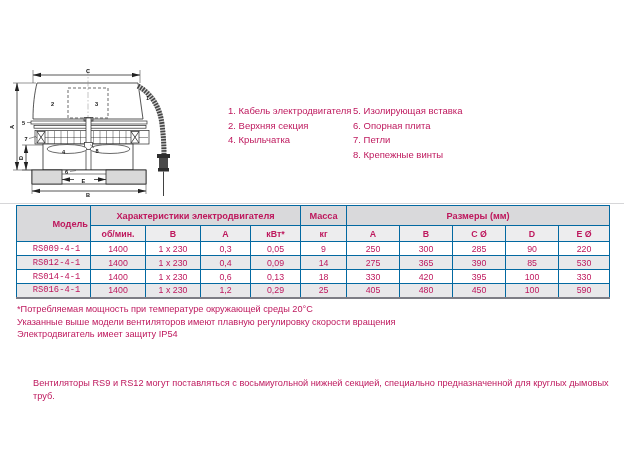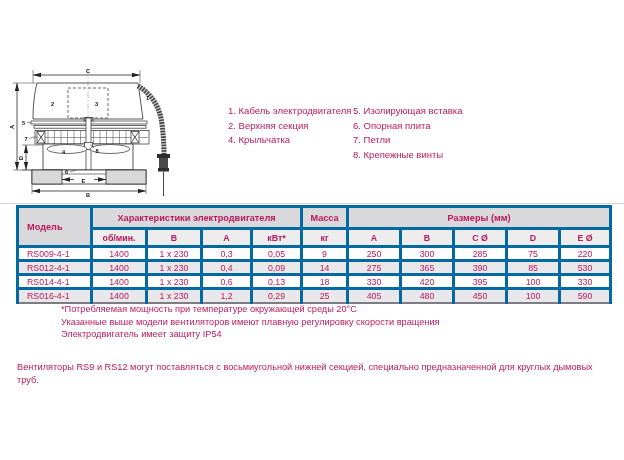--- a/index.html
+++ b/index.html
@@ -9,33 +9,33 @@
   .diagram{position:absolute;left:10px;top:55px;width:210px;height:150px;}
   
   .parts-col{position:absolute;top:104px;font-size:9.5px;line-height:14.6px;}
   .parts-col.c1{left:228px;}
   .parts-col.c2{left:353px;}
   
   .divider{position:absolute;left:0;top:203px;width:624px;height:1px;background:#d6d6d8;}
   
   table.spec{position:absolute;left:16px;top:205px;width:594px;border-collapse:collapse;
              table-layout:fixed;font-size:8.8px;}
-  table.spec th,table.spec td{border:3px solid #0369a1;padding:0 2px;text-align:center;
+  table.spec th,table.spec td{border:1px solid #0369a1;padding:0 2px;text-align:center;
              white-space:nowrap;overflow:hidden;}
   table.spec{border:1px solid #85858c;}
   table.spec tr.h1 th{background:#d9d9db;height:19px;font-weight:bold;font-size:9.2px;}
   table.spec tr.h2 th{background:#ededee;height:15px;font-weight:bold;}
-  table.spec th.model{background:#d9d9db;text-align:left;padding-left:8px;font-size:9.2px;}
+  table.spec th.model{background:#d9d9db;text-align:right;padding-left:8px;font-size:9.2px;}
   table.spec tbody tr{height:14px;}
   table.spec tbody tr:nth-child(even) td{background:#e8e8ea;}
-  table.spec tbody td:first-child{text-align:left;padding-left:8px;}
+  table.spec tbody td:first-child{text-align:center;padding-left:8px;font-family:Liberation Mono, monospace;}
   table.spec tbody tr:last-child td{border-bottom:2px solid #7d7d85;}
   
-  .notes{position:absolute;left:17px;top:303px;font-size:9.2px;line-height:12.6px;margin-left:44px;}
-  .paragraph{position:absolute;left:17px;top:361px;width:588px;font-size:9.2px;line-height:12.6px;margin:0;}
+  .notes{position:absolute;left:17px;top:303px;font-size:9.2px;line-height:12.6px;}
+  .paragraph{position:absolute;left:17px;top:361px;width:588px;font-size:9.2px;line-height:12.6px;margin:16px;}
   svg text{font-family:"Liberation Sans",sans-serif;font-size:5.6px;font-weight:bold;fill:#111;}
 </style>
 </head>
 <body>
 
 <div class="page">
 
   <div class="diagram">
     <svg width="210" height="150" viewBox="0 0 210 150">
       <defs>
@@ -194,21 +194,21 @@
       <tr>
         <td>RS009-4-1</td>
         <td>1400</td>
         <td>1 x 230</td>
         <td>0,3</td>
         <td>0,05</td>
         <td>9</td>
         <td>250</td>
         <td>300</td>
         <td>285</td>
-        <td>75</td>
+        <td>90</td>
         <td>220</td>
       </tr>
       <tr>
         <td>RS012-4-1</td>
         <td>1400</td>
         <td>1 x 230</td>
         <td>0,4</td>
         <td>0,09</td>
         <td>14</td>
         <td>275</td>

